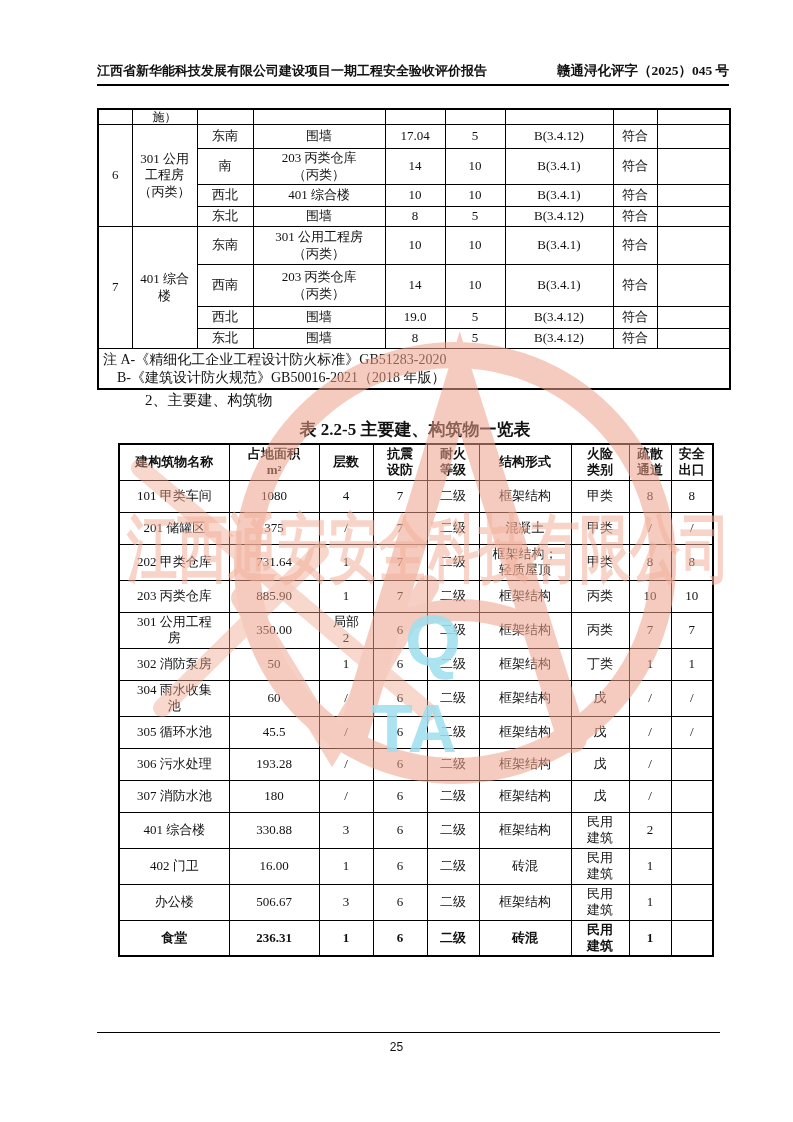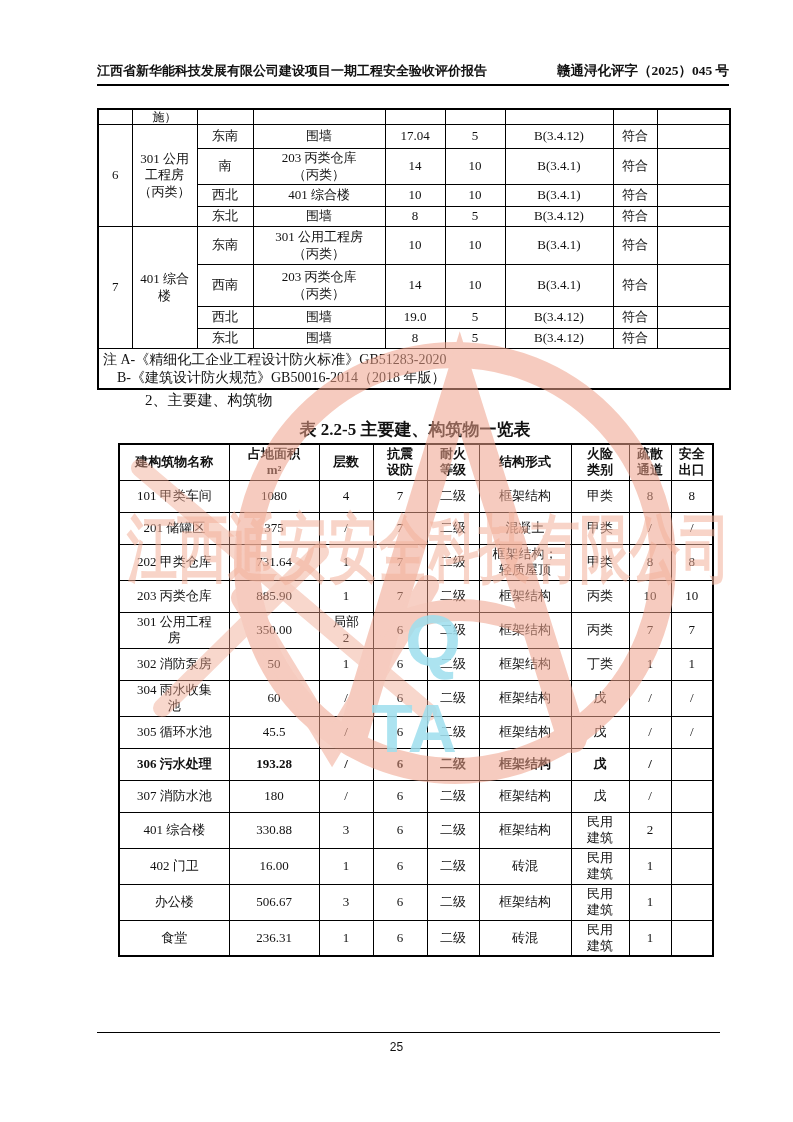--- a/index.html
+++ b/index.html
@@ -144,21 +144,21 @@
       <tr style="height: 20px;">
         <td>东北</td>
         <td>围墙</td>
         <td>8</td>
         <td>5</td>
         <td>B(3.4.12)</td>
         <td>符合</td>
         <td></td>
       </tr>
       <tr>
-        <td colspan="9" class="notes"><div>注 A-《精细化工企业工程设计防火标准》GB51283-2020</div><div class="indent">B-《建筑设计防火规范》GB50016-2014（2018 年版）</div></td>
+        <td colspan="9" class="notes"><div>注 A-《精细化工企业工程设计防火标准》GB51283-2020</div><div class="indent">B-《建筑设计防火规范》GB50016-2021（2018 年版）</div></td>
       </tr>
     </tbody>
 </table>
 
 <div class="abs sec-heading">2、主要建、构筑物</div>
 <div class="abs tbl-title">表 2.2-5 主要建、构筑物一览表</div>
 
 <table id="t2">
   <colgroup>
     <col style="width:110px">
@@ -276,21 +276,21 @@
         <td>305 循环水池</td>
         <td>45.5</td>
         <td>/</td>
         <td>6</td>
         <td>二级</td>
         <td>框架结构</td>
         <td>戊</td>
         <td>/</td>
         <td>/</td>
       </tr>
-      <tr style="height: 32px; font-weight: bold;">
+      <tr style="height: 32px;">
         <td>306 污水处理</td>
         <td>193.28</td>
         <td>/</td>
         <td>6</td>
         <td>二级</td>
         <td>框架结构</td>
         <td>戊</td>
         <td>/</td>
         <td></td>
       </tr>
@@ -334,21 +334,21 @@
         <td>506.67</td>
         <td>3</td>
         <td>6</td>
         <td>二级</td>
         <td>框架结构</td>
         <td>民用
 建筑</td>
         <td>1</td>
         <td></td>
       </tr>
-      <tr style="height: 20px;">
+      <tr style="height: 20px; font-weight: bold;">
         <td>食堂</td>
         <td>236.31</td>
         <td>1</td>
         <td>6</td>
         <td>二级</td>
         <td>砖混</td>
         <td>民用
 建筑</td>
         <td>1</td>
         <td></td>

